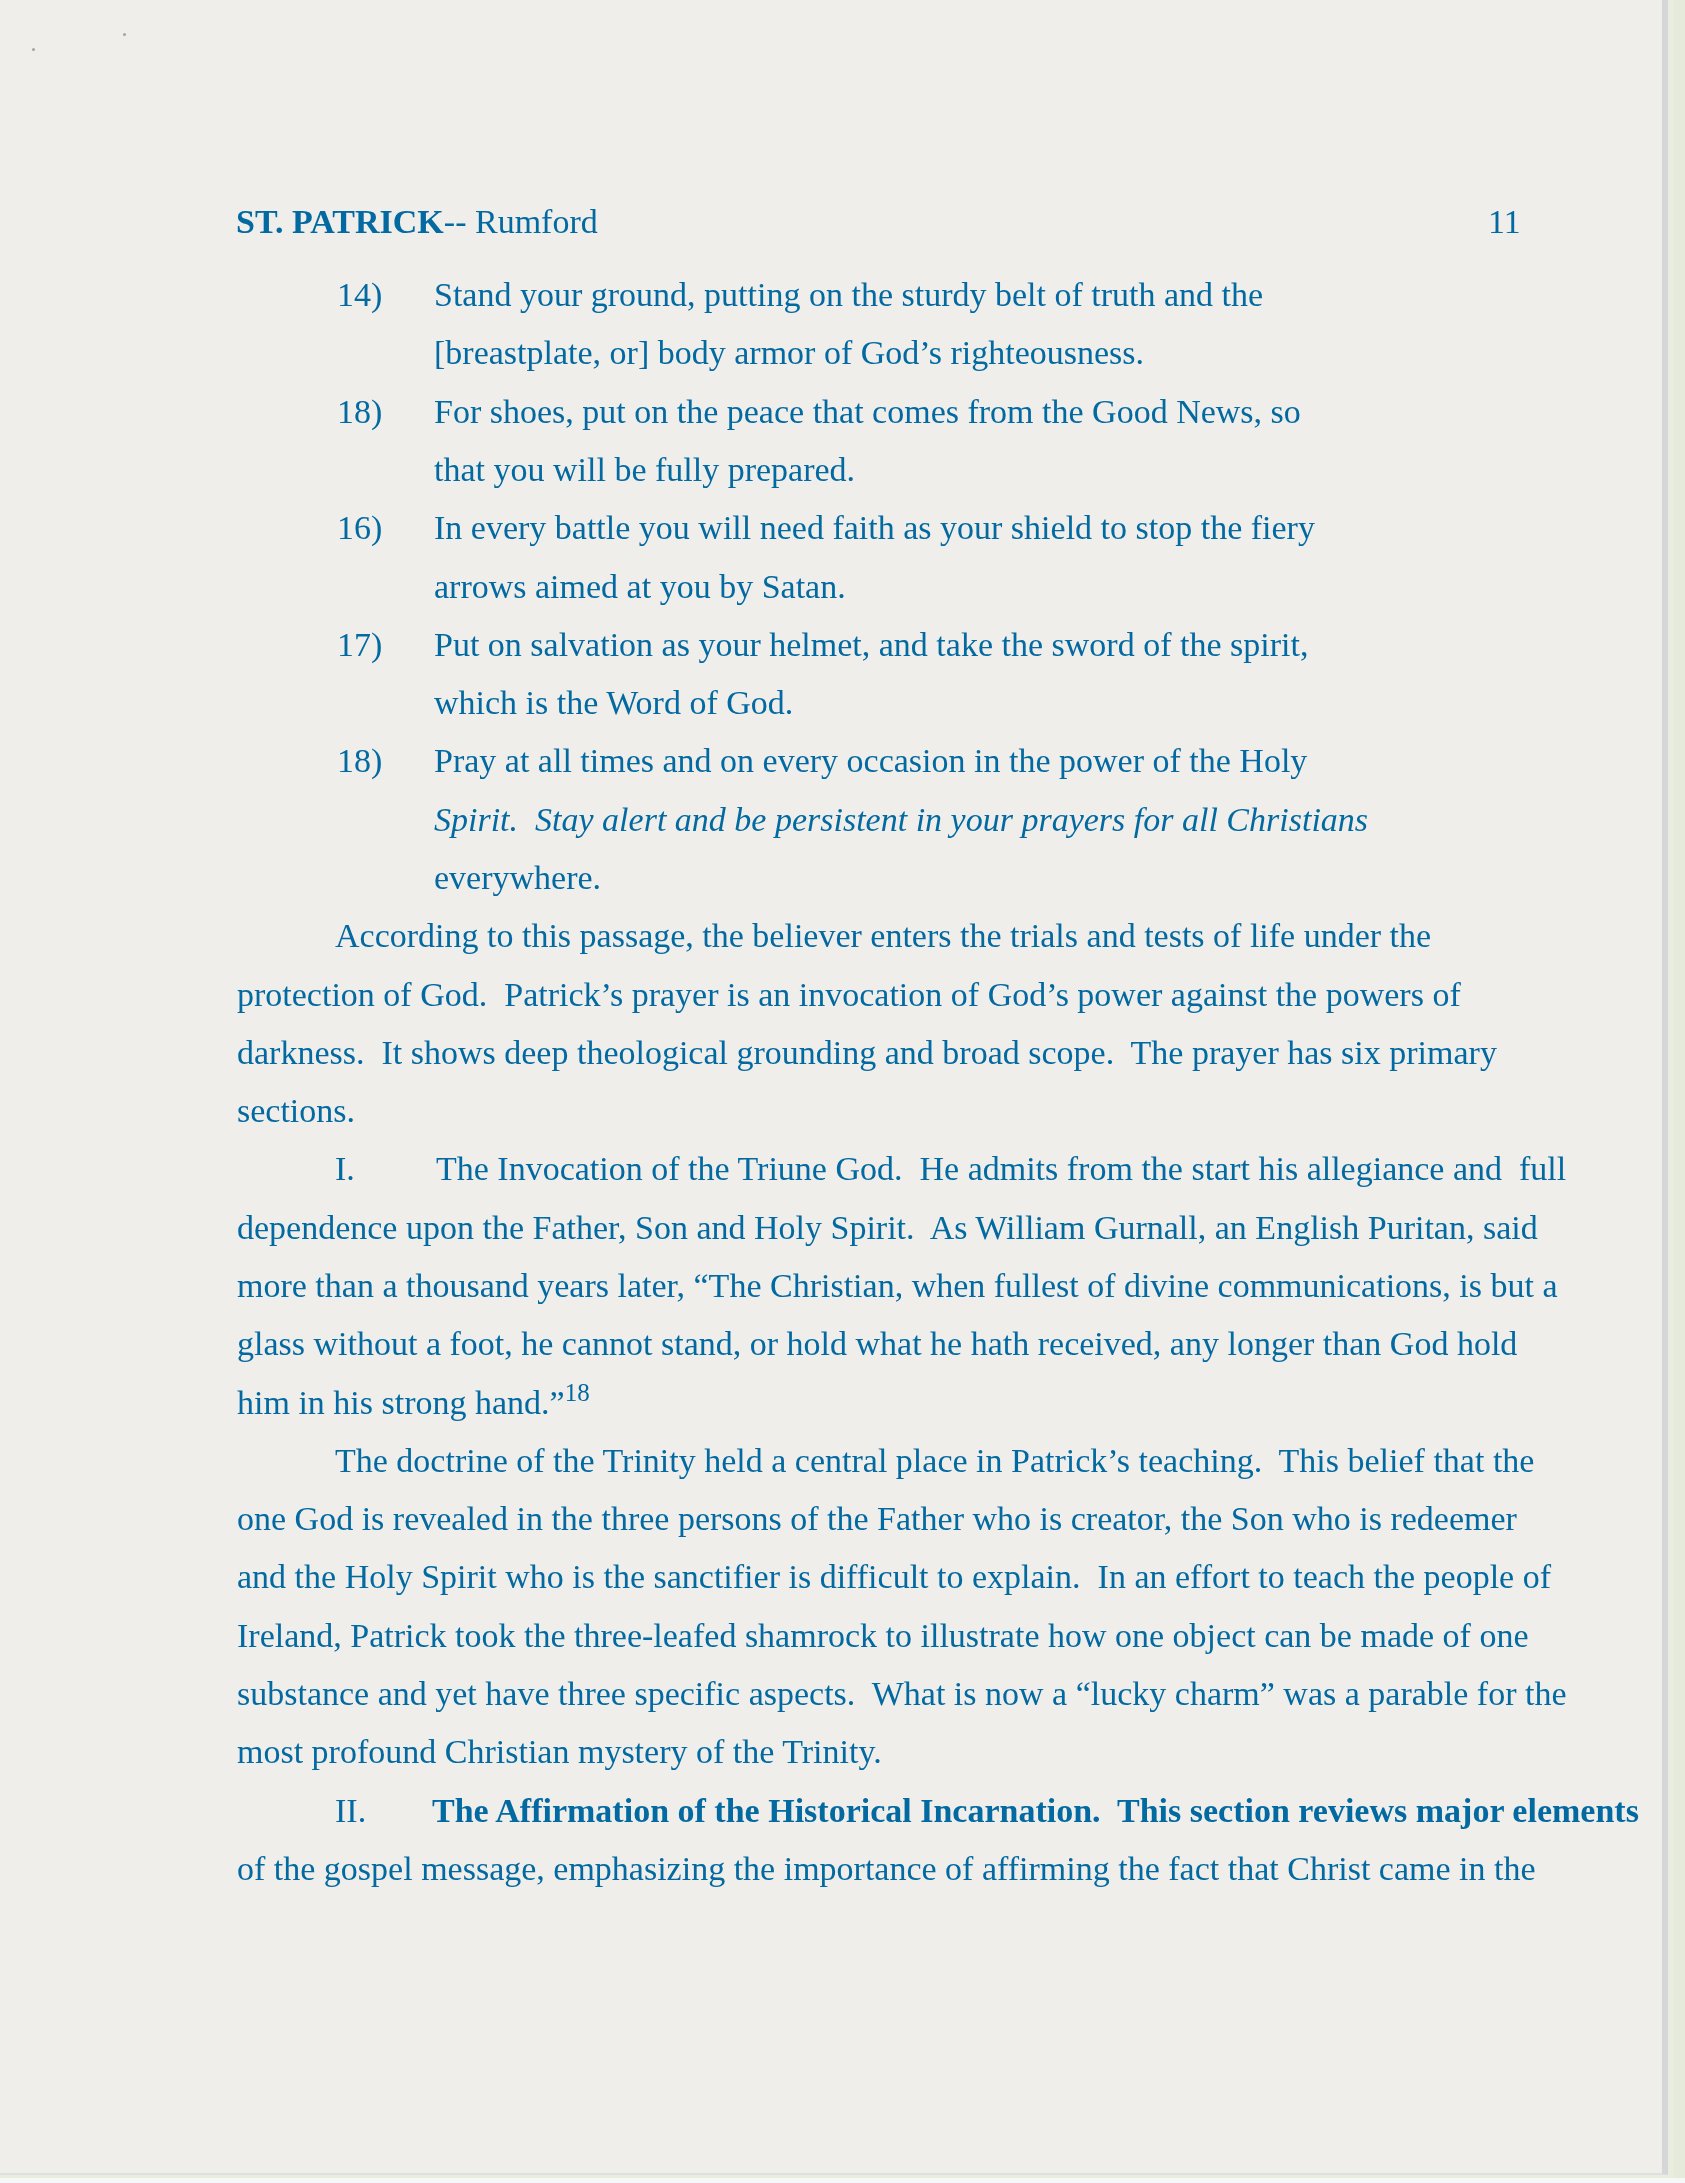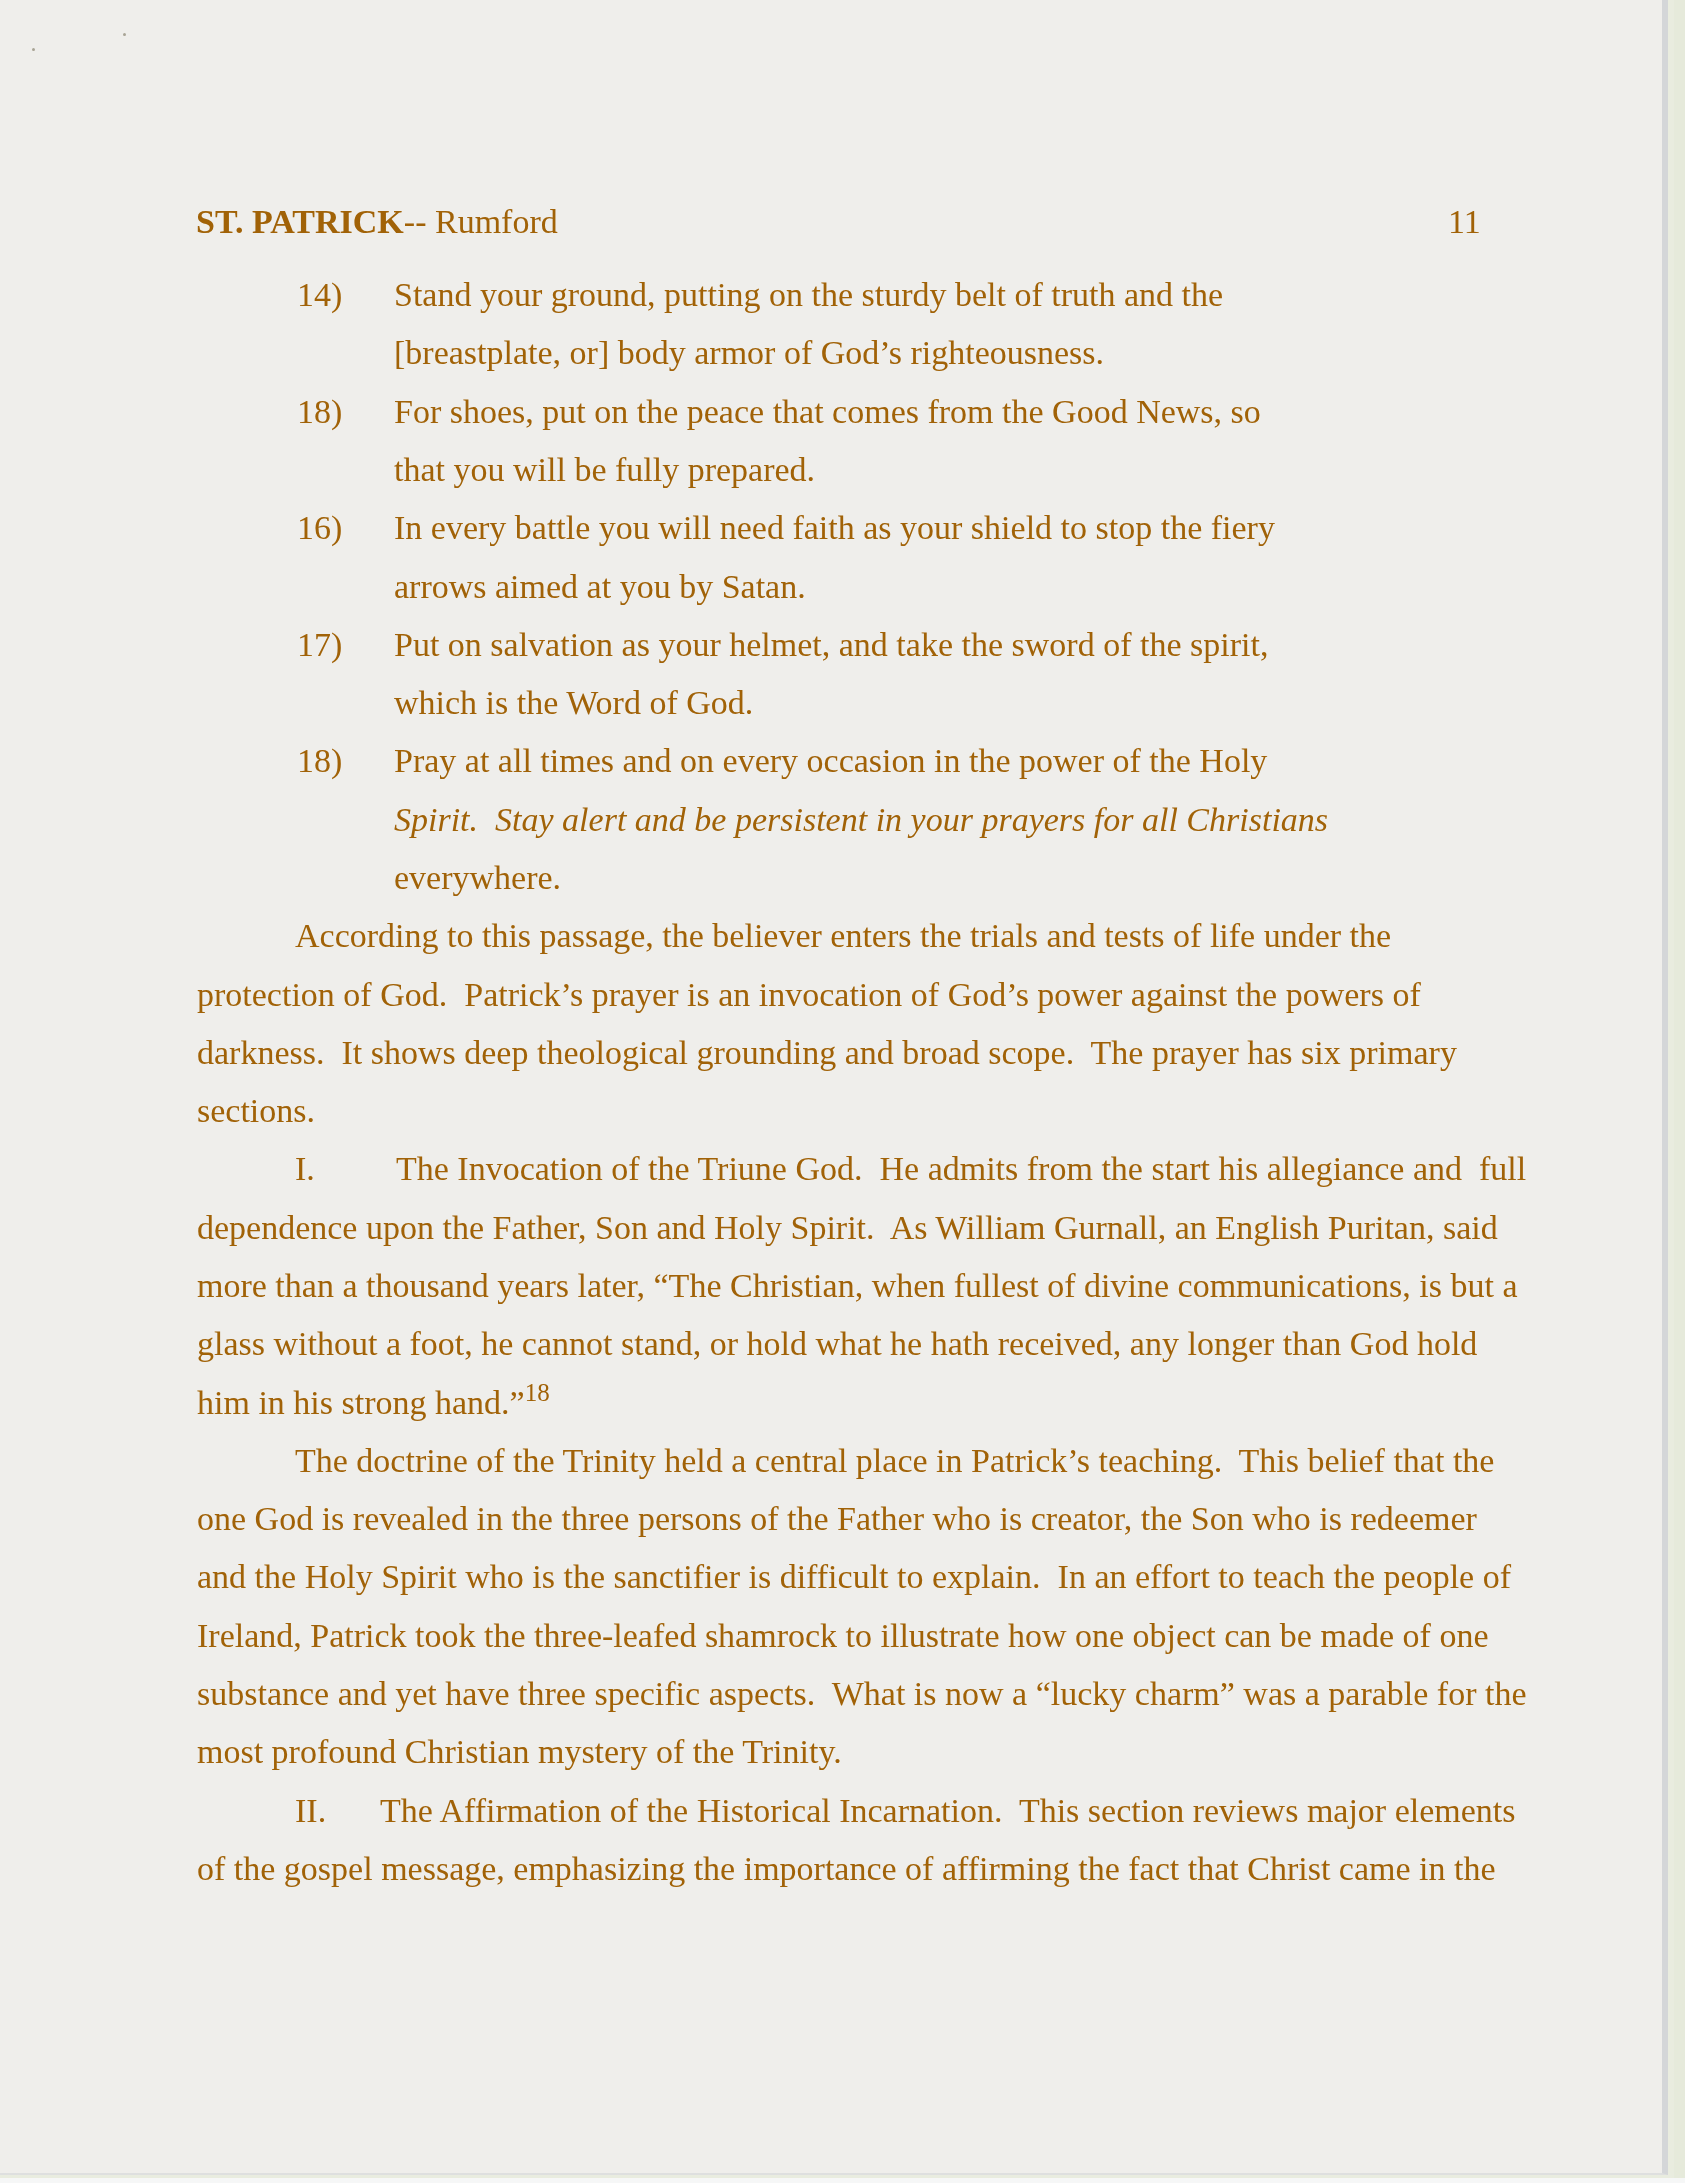--- a/index.html
+++ b/index.html
@@ -12,22 +12,22 @@
     position: absolute; left: 0; top: 0; width: 1668px; height: 2175px;
     background: #efeeeb;
     border-right: 6.6px solid #d4d6d8;
     border-bottom: 2.6px solid #dedfdf;
     box-sizing: border-box;
   }
   .edge-strip { position: absolute; left: 1674px; top: 0; width: 10.6px; height: 2183px; background: #e6eadb; }
   .bottom-strip { position: absolute; left: 0; top: 2178px; width: 1685px; height: 5.3px; background: #f6f7f7; }
   .speck { position: absolute; width: 3.3px; height: 3.3px; border-radius: 50%; background: #8a8570; opacity: .7; }
   .line {
-    position: absolute; white-space: pre; color: #a16207;
-    font-size: 34px; line-height: 34px; height: 34px;
+    position: absolute; white-space: pre; color: #0369a1;
+    font-size: 34px; line-height: 34px; height: 34px; margin-left: 40px;
   }
   .hdr-bold { font-weight: bold; }
   sup.fn { font-size: 25px; vertical-align: 0; position: relative; top: -13.2px; }
 </style>
 </head>
 <body>
 
 <div class="page"></div>
 <div class="edge-strip"></div>
 <div class="bottom-strip"></div>
@@ -64,16 +64,16 @@
     <div class="line" style="left: 197px; top: 1269px;"><span>more than a thousand years later, “The Christian, when fullest of divine communications, is but a</span></div>
     <div class="line" style="left: 197px; top: 1327px;"><span>glass without a foot, he cannot stand, or hold what he hath received, any longer than God hold</span></div>
     <div class="line" style="left: 197px; top: 1386px;"><span>him in his strong hand.”</span><sup class="fn">18</sup></div>
     <div class="line" style="left: 295px; top: 1444px;">The doctrine of the Trinity held a central place in Patrick’s teaching.  This belief that the</div>
     <div class="line" style="left: 197px; top: 1502px;">one God is revealed in the three persons of the Father who is creator, the Son who is redeemer</div>
     <div class="line" style="left: 197px; top: 1560px;">and the Holy Spirit who is the sanctifier is difficult to explain.  In an effort to teach the people of</div>
     <div class="line" style="left: 197px; top: 1619px;">Ireland, Patrick took the three-leafed shamrock to illustrate how one object can be made of one</div>
     <div class="line" style="left: 197px; top: 1677px;">substance and yet have three specific aspects.  What is now a “lucky charm” was a parable for the</div>
     <div class="line" style="left: 197px; top: 1735px;">most profound Christian mystery of the Trinity.</div>
     <div class="line" style="left: 295px; top: 1794px;">II.</div>
-    <div class="line" style="left: 380px; top: 1794px;">The Affirmation of the Historical Incarnation.  This section reviews major elements</div>
+    <div class="line" style="left: 392px; top: 1794px; font-weight: bold;">The Affirmation of the Historical Incarnation.  This section reviews major elements</div>
     <div class="line" style="left: 197px; top: 1852px;">of the gospel message, emphasizing the importance of affirming the fact that Christ came in the</div>
   </div>
 
 
 </body></html>

